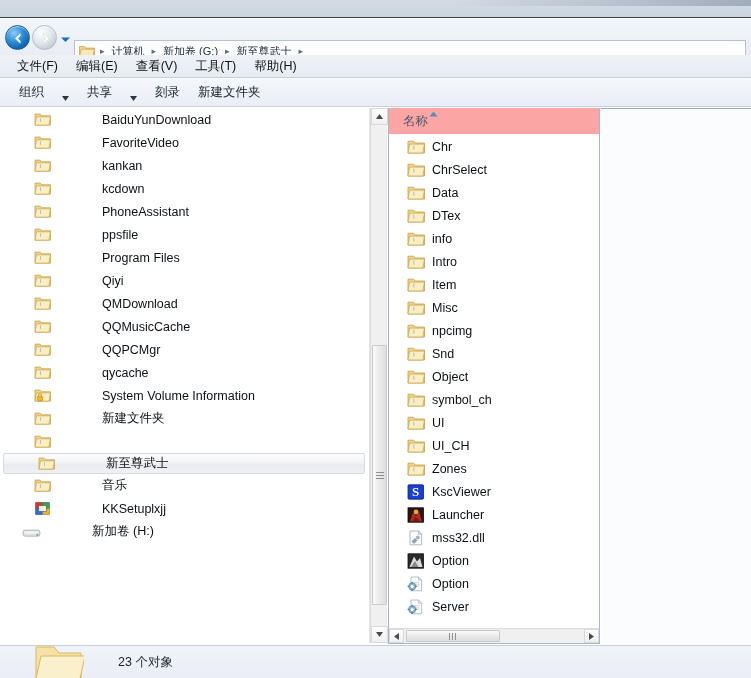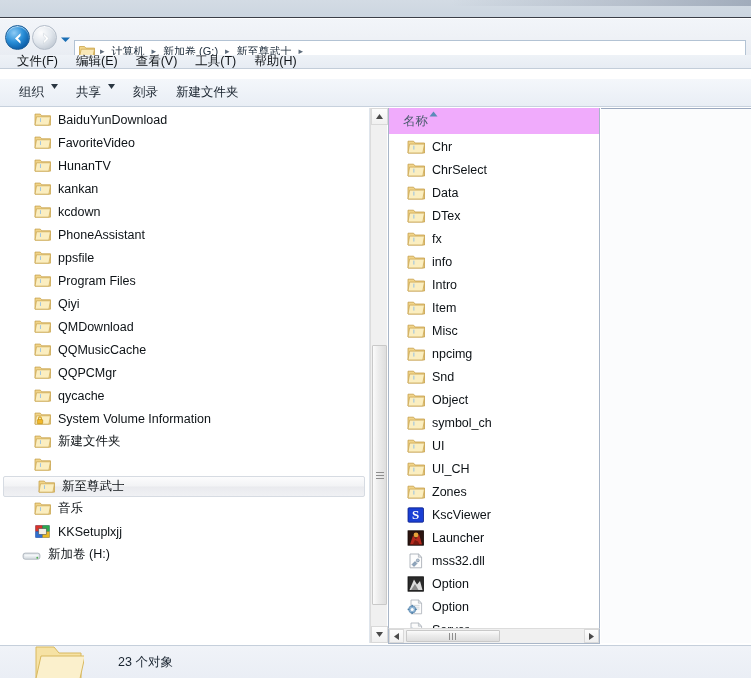--- a/index.html
+++ b/index.html
@@ -54,52 +54,52 @@
   .crumb-folder { width: 16px; height: 14px; margin-right: 2px; flex: 0 0 auto; }
   .crumb {
     color: #21303f; font-size: 11px; padding: 18px 4px; white-space: nowrap; cursor: pointer;
   }
   .crumb-sep {
     color: #5d6b7a; font-size: 9px; padding: 0 3px; cursor: pointer; flex: 0 0 auto;
   }
 
   
   .menubar {
-    position: absolute; left: 0; top: 55px; width: 751px; height: 14px;
+    position: absolute; left: 0; top: 55px; width: 751px; height: 23px;
     background: linear-gradient(180deg, #eef2f7 0%, #e7ecf3 100%);
     border-bottom: 1px solid #c3cdd9;
     display: flex; align-items: center; padding-left: 8px;
   }
   .menu-item {
     font-size: 12.5px; color: #101418; padding: 2px 9px; cursor: pointer; white-space: nowrap;
   }
 
   
   .toolbar {
     position: absolute; left: 0; top: 79px; width: 751px; height: 28px;
     background: linear-gradient(180deg, #f4f7fb 0%, #e9eef5 100%);
     border-bottom: 1px solid #c7d1dd;
     display: flex; align-items: center; padding-left: 10px;
   }
   .tb-item {
-    display: flex; align-items: flex-start; gap: 7px;
+    display: flex; align-items: flex-end; gap: 18px;
     font-size: 12.5px; color: #16202b; padding: 3px 9px; cursor: pointer; white-space: nowrap;
   }
   .caret-dn { width: 7px; height: 5px; display: inline-block; }
 
   
   .navpane {
     position: absolute; left: 0; top: 108px; width: 370px; height: 535px;
     background: #ffffff; overflow: hidden;
     border-right: 1px solid #dfe5ec;
   }
   .navlist { position: absolute; left: 0; top: 0; width: 370px; }
   .navrow {
     position: relative; height: 23px; display: flex; align-items: center;
-    padding-left: 34px; cursor: pointer; white-space: nowrap;
+    padding-left: 34px; cursor: pointer; white-space: nowrap; gap: 44px;
   }
   .navrow .ico { flex: 0 0 auto; width: 17px; height: 15px; margin-right: 7px; }
   .navrow .lbl { font-size: 12.5px; color: #0d1216; }
   .navrow.selected {
     background: linear-gradient(180deg, #fcfcfd 0%, #f2f3f5 48%, #e9eaee 52%, #f0f1f4 100%);
     border: 1px solid #d6dbe2; border-radius: 2px;
     margin: 0 5px 0 3px; height: 21px;
   }
   .navrow.drive { padding-left: 22px; }
   .navrow.drive .ico { width: 19px; height: 14px; }
@@ -125,21 +125,21 @@
   .grip-h { width: 8px; height: 7px; }
 
   .filepane {
     position: absolute; left: 388px; top: 108px; width: 212px; height: 535px;
     background: #ffffff; border: 1px solid #a9b6c8; border-top: none; border-bottom: none;
     overflow: hidden;
   }
   .colhead {
     position: relative; height: 27px; display: flex; align-items: center;
     padding-left: 14px; border-bottom: 1px solid #ffffff;
-    background: #f0abfc;
+    background: #fca5a5;
   }
   .colhead .lbl { font-size: 12.5px; color: #4a5b6e; }
   .sort-caret { position: absolute; left: 40px; top: 3px; width: 9px; height: 6px; }
   .filerow {
     height: 23px; display: flex; align-items: center; padding-left: 18px;
     cursor: pointer; white-space: nowrap;
   }
   .filerow .ico { flex: 0 0 auto; width: 18px; height: 16px; margin-right: 7px; }
   .filerow .lbl { font-size: 12.5px; color: #0d1216; }
 
@@ -267,28 +267,20 @@
               <rect x="6.3" y="6.6" width="1.1" height="4" fill="#9fc5e0"></rect>
             </svg></span>
           <span class="lbl">FavoriteVideo</span>
         </div>
         <div class="navrow">
           <span class="ico" style="display: inline-block;"><svg viewBox="0 0 18 16" width="100%" height="100%">
               <path d="M1 2.2 h5.6 l1.5 1.8 h9.4 v10 h-16.5 z" fill="#f1d489" stroke="#c6a04a" stroke-width=".8"></path>
               <path d="M2.6 5.1 h14.9 l-1.7 8.9 h-14.8 z" fill="#fbeec0" stroke="#c6a04a" stroke-width=".7"></path>
               <rect x="6.3" y="6.6" width="1.1" height="4" fill="#9fc5e0"></rect>
             </svg></span>
-          <span class="lbl">HunanTV</span>
-        </div>
-        <div class="navrow">
-          <span class="ico" style="display: inline-block;"><svg viewBox="0 0 18 16" width="100%" height="100%">
-              <path d="M1 2.2 h5.6 l1.5 1.8 h9.4 v10 h-16.5 z" fill="#f1d489" stroke="#c6a04a" stroke-width=".8"></path>
-              <path d="M2.6 5.1 h14.9 l-1.7 8.9 h-14.8 z" fill="#fbeec0" stroke="#c6a04a" stroke-width=".7"></path>
-              <rect x="6.3" y="6.6" width="1.1" height="4" fill="#9fc5e0"></rect>
-            </svg></span>
           <span class="lbl">kankan</span>
         </div>
         <div class="navrow">
           <span class="ico" style="display: inline-block;"><svg viewBox="0 0 18 16" width="100%" height="100%">
               <path d="M1 2.2 h5.6 l1.5 1.8 h9.4 v10 h-16.5 z" fill="#f1d489" stroke="#c6a04a" stroke-width=".8"></path>
               <path d="M2.6 5.1 h14.9 l-1.7 8.9 h-14.8 z" fill="#fbeec0" stroke="#c6a04a" stroke-width=".7"></path>
               <rect x="6.3" y="6.6" width="1.1" height="4" fill="#9fc5e0"></rect>
             </svg></span>
           <span class="lbl">kcdown</span>
         </div>
@@ -470,28 +462,20 @@
             </svg></span>
           <span class="lbl">Data</span>
         </div>
         <div class="filerow">
           <span class="ico" style="display: inline-block;"><svg viewBox="0 0 18 16" width="100%" height="100%">
               <path d="M1 2.2 h5.6 l1.5 1.8 h9.4 v10 h-16.5 z" fill="#f1d489" stroke="#c6a04a" stroke-width=".8"></path>
               <path d="M2.6 5.1 h14.9 l-1.7 8.9 h-14.8 z" fill="#fbeec0" stroke="#c6a04a" stroke-width=".7"></path>
               <rect x="6.3" y="6.6" width="1.1" height="4" fill="#9fc5e0"></rect>
             </svg></span>
           <span class="lbl">DTex</span>
-        </div>
-        <div class="filerow">
-          <span class="ico" style="display: inline-block;"><svg viewBox="0 0 18 16" width="100%" height="100%">
-              <path d="M1 2.2 h5.6 l1.5 1.8 h9.4 v10 h-16.5 z" fill="#f1d489" stroke="#c6a04a" stroke-width=".8"></path>
-              <path d="M2.6 5.1 h14.9 l-1.7 8.9 h-14.8 z" fill="#fbeec0" stroke="#c6a04a" stroke-width=".7"></path>
-              <rect x="6.3" y="6.6" width="1.1" height="4" fill="#9fc5e0"></rect>
-            </svg></span>
-          <span class="lbl">fx</span>
         </div>
         <div class="filerow">
           <span class="ico" style="display: inline-block;"><svg viewBox="0 0 18 16" width="100%" height="100%">
               <path d="M1 2.2 h5.6 l1.5 1.8 h9.4 v10 h-16.5 z" fill="#f1d489" stroke="#c6a04a" stroke-width=".8"></path>
               <path d="M2.6 5.1 h14.9 l-1.7 8.9 h-14.8 z" fill="#fbeec0" stroke="#c6a04a" stroke-width=".7"></path>
               <rect x="6.3" y="6.6" width="1.1" height="4" fill="#9fc5e0"></rect>
             </svg></span>
           <span class="lbl">info</span>
         </div>
         <div class="filerow">

